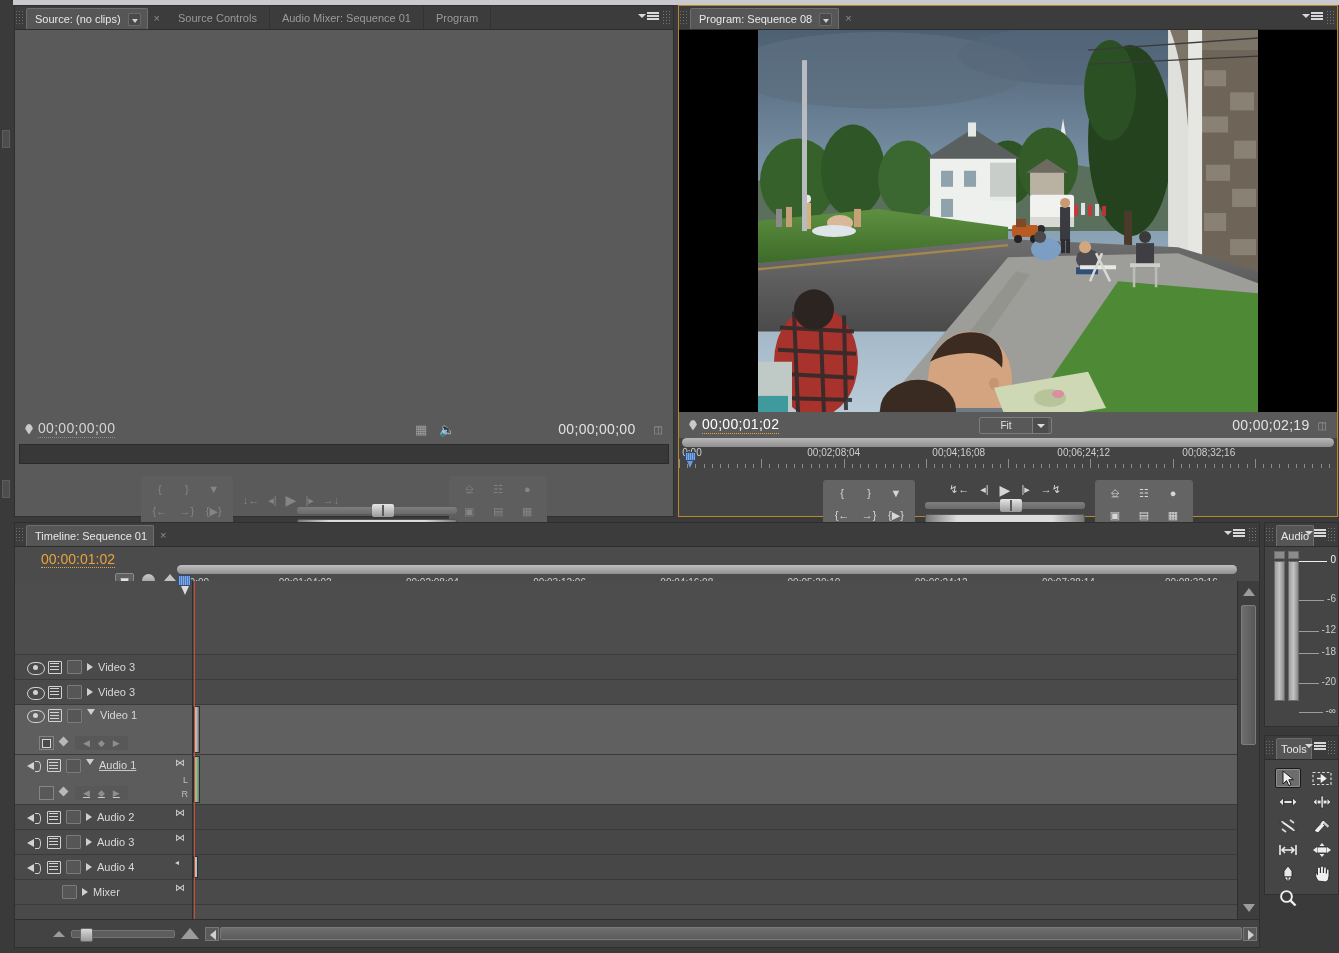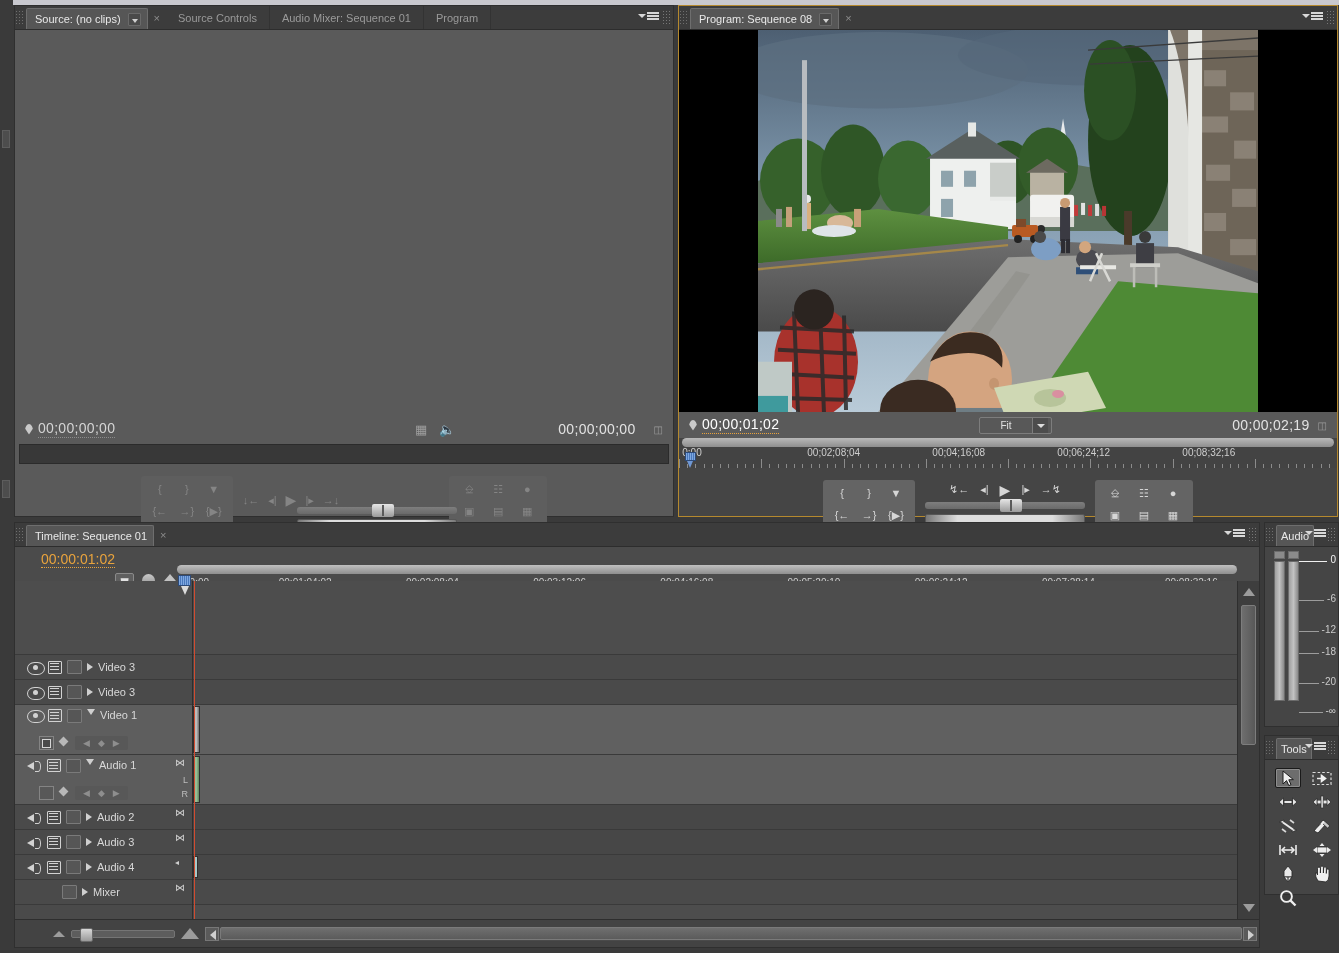--- a/index.html
+++ b/index.html
@@ -838,21 +838,21 @@
             <div class="kfsq"></div>
             <div class="kfdia"></div>
             <div class="kfnav">
               <span>◀</span>
               <span>◆</span>
               <span>▶</span>
             </div>
           </div>
         </div>
 
-        <div class="hdrow tall" style="background:#5c5c5c;position:relative;">
+        <div class="hdrow tall" style="background:#5c5c5c;position:relative;text-decoration:underline;">
           <div class="spk"></div>
           <div class="synclock"></div>
           <div class="lockbox"></div>
           <div class="exptri open"></div>
           <div class="tname">Audio 1</div>
           <span class="bowtie">⋈</span>
           <div class="kfbar">
             <div class="kfwave"></div>
             <div class="kfdia"></div>
             <div class="kfnav">

